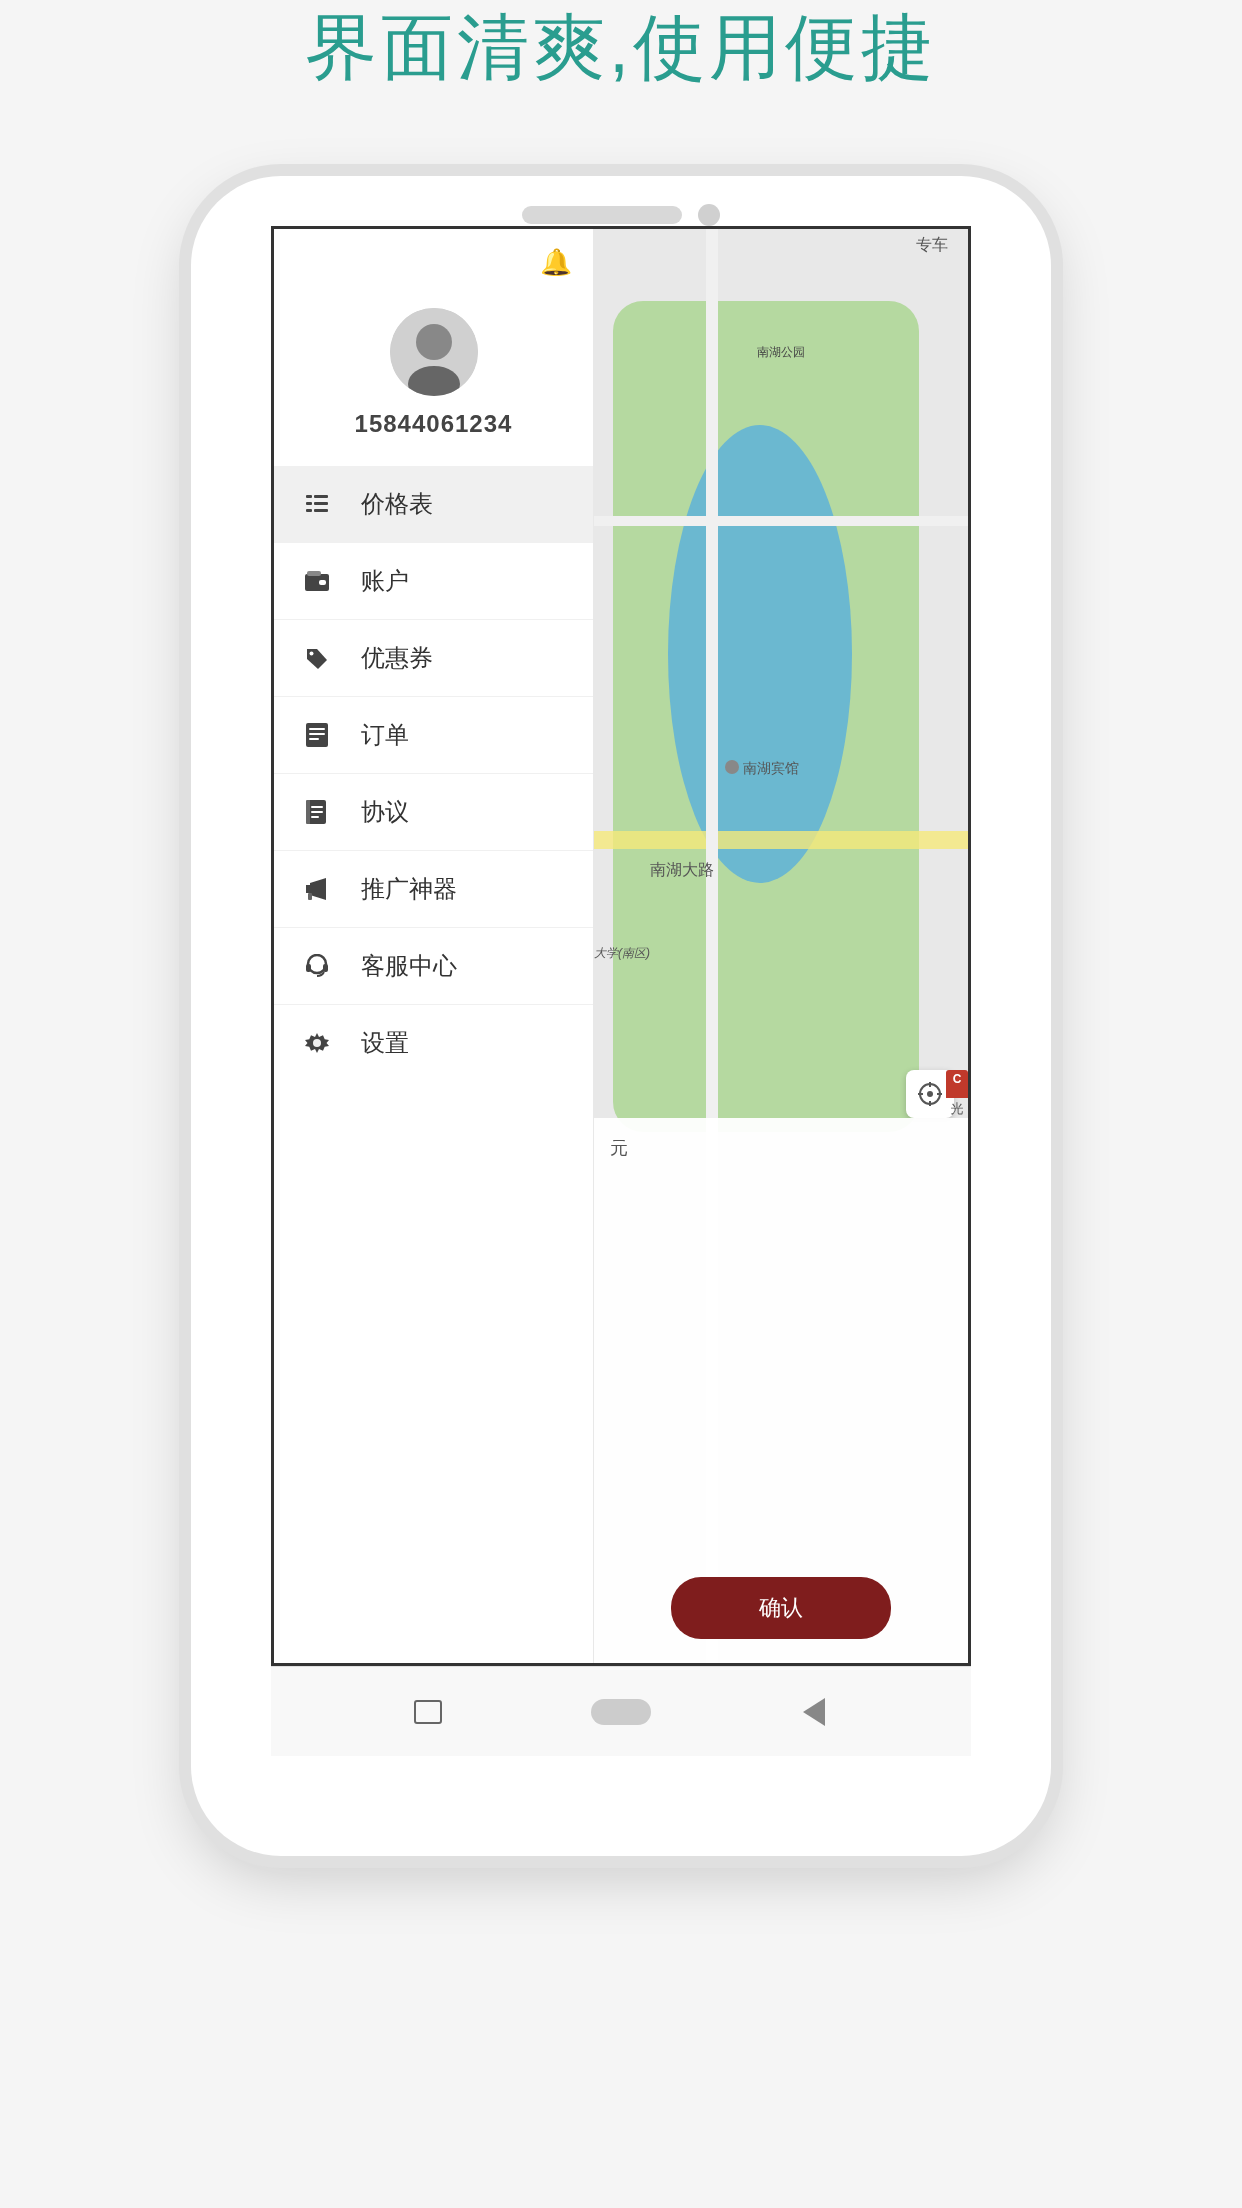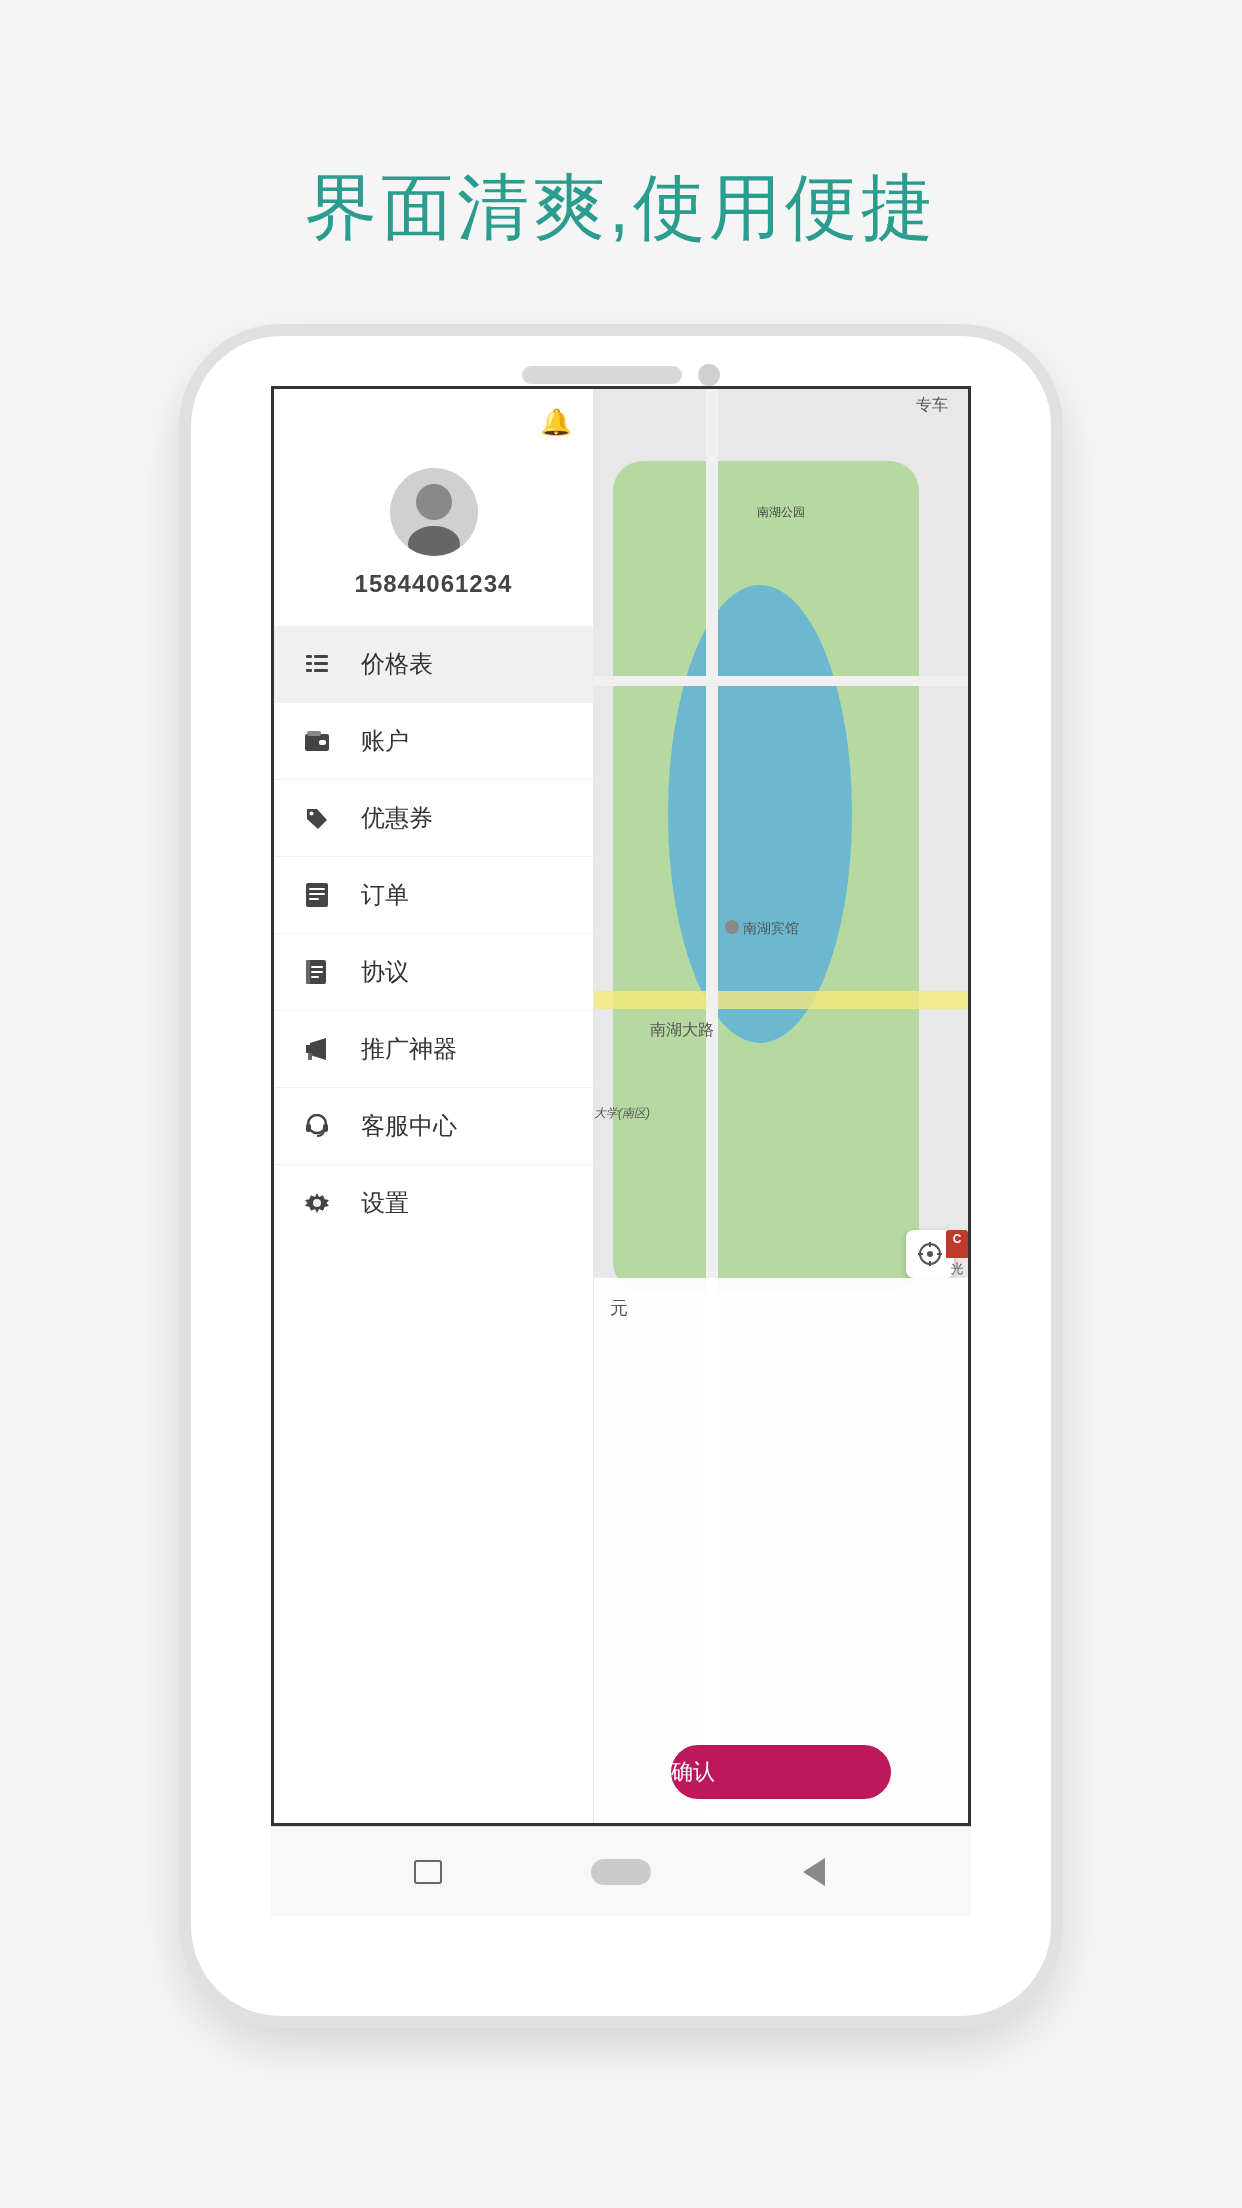--- a/index.html
+++ b/index.html
@@ -9,21 +9,20 @@
       height: 2208px;
       background: #f5f5f5;
       font-family: -apple-system, "PingFang SC", "Helvetica Neue", Arial, sans-serif;
       display: flex;
       flex-direction: column;
       align-items: center;
       overflow: hidden;
     }
 
     .page-title {
-      margin-top: 160px;
       font-size: 72px;
       color: #2a9d8f;
       font-weight: 400;
       letter-spacing: 4px;
       text-align: left;
     }
 
     
     .phone-shell {
       margin-top: 80px;
@@ -326,25 +325,26 @@
     .yuan-label {
       position: absolute;
       top: 18px;
       left: 16px;
       font-size: 18px;
       color: #555;
     }
 
     .confirm-btn {
       width: 220px;
-      height: 54px;
-      background: #be185d;
+      height: 62px;
+      background: #7f1d1d;
       border-radius: 30px;
       display: flex;
       align-items: center;
+      justify-content: center;
       color: #fff;
       font-size: 22px;
     }
 
     
     .phone-bottom {
       width: 700px;
       height: 90px;
       background: #f8f8f8;
       border-top: 1px solid #e0e0e0;

